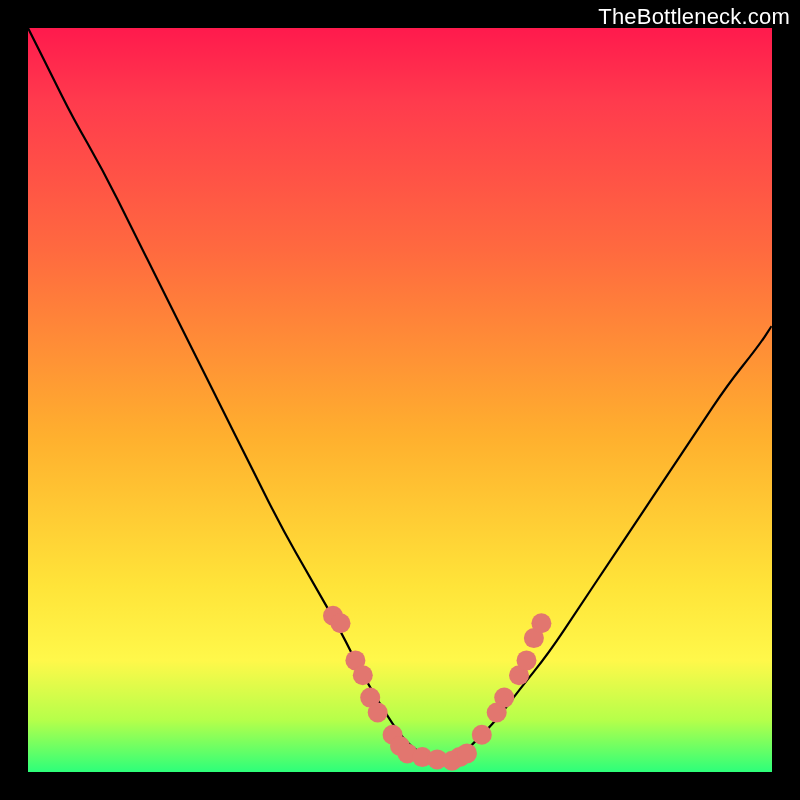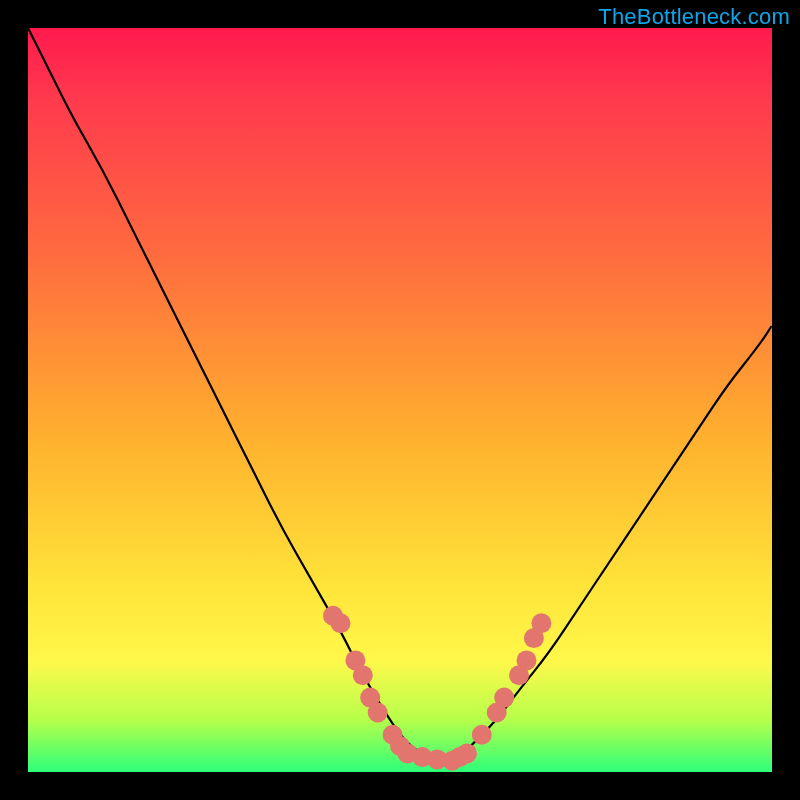--- a/index.html
+++ b/index.html
@@ -33,21 +33,21 @@
       #ffe439 75%,
       #fff84a 85%,
       #b6ff4a 93%,
       #2dff7a 100%
     );
   }
   .watermark {
     position: absolute;
     top: 4px;
     right: 10px;
-    color: #0ea5e9;
+    color: #ffffff;
     font-size: 22px;
     letter-spacing: 0.2px;
     font-weight: 500;
     user-select: none;
   }
   svg.curve {
     position: absolute;
     left: 0;
     top: 0;
     width: 744px;

